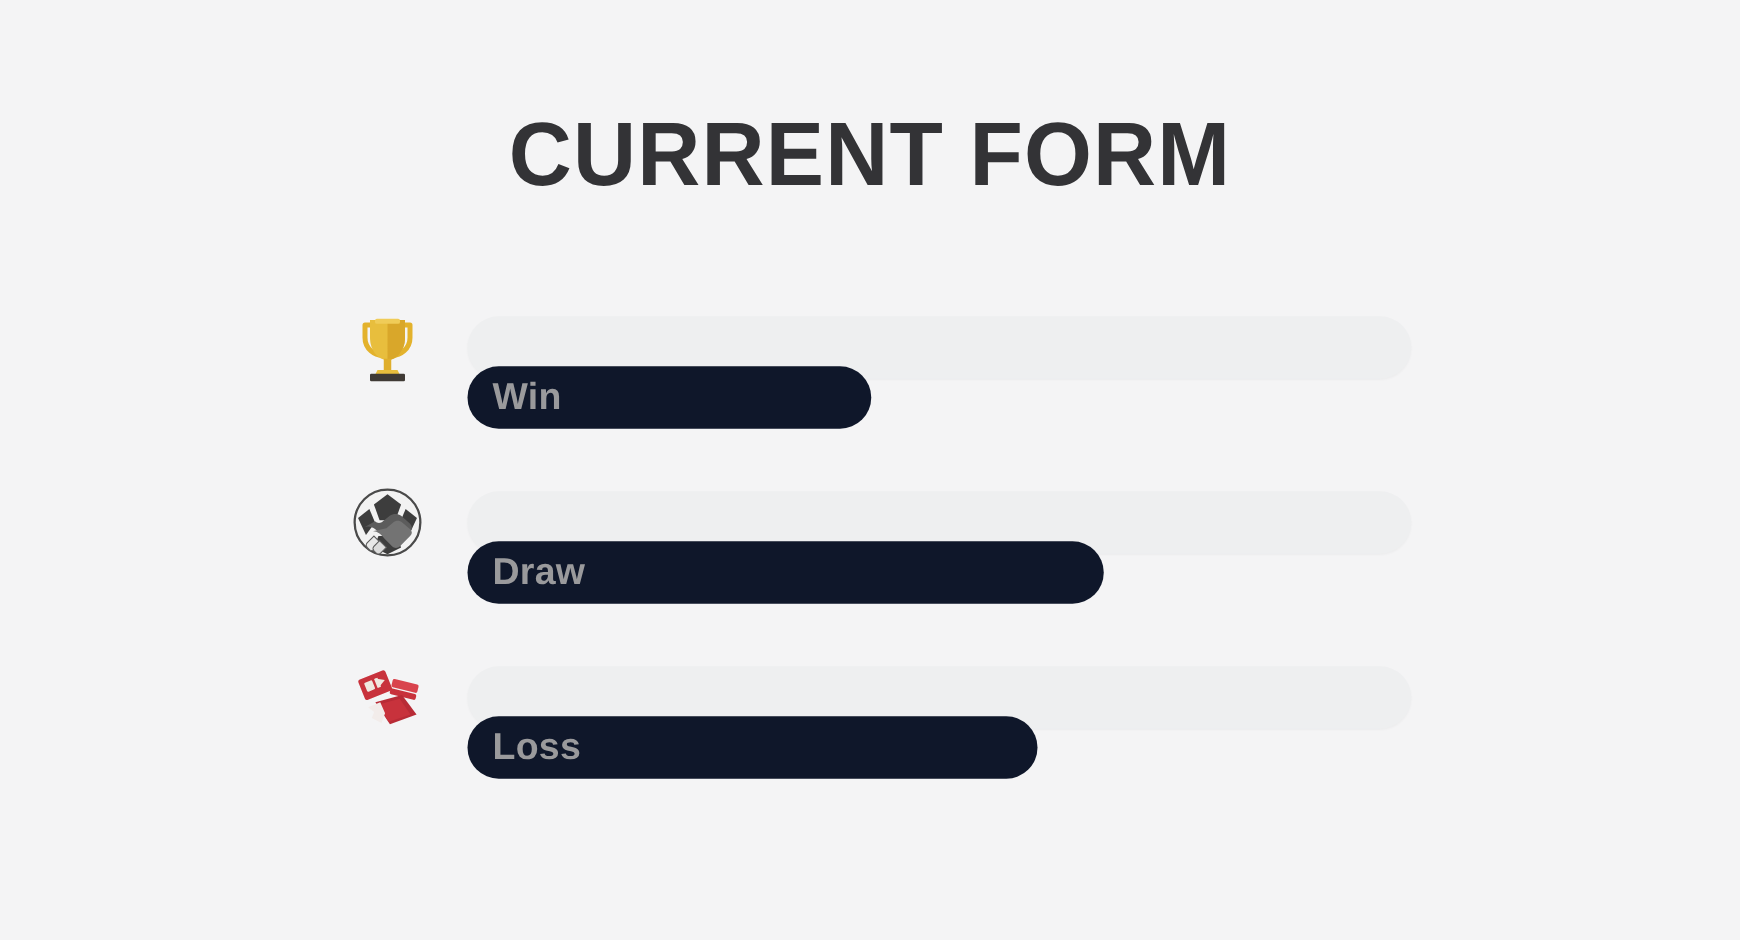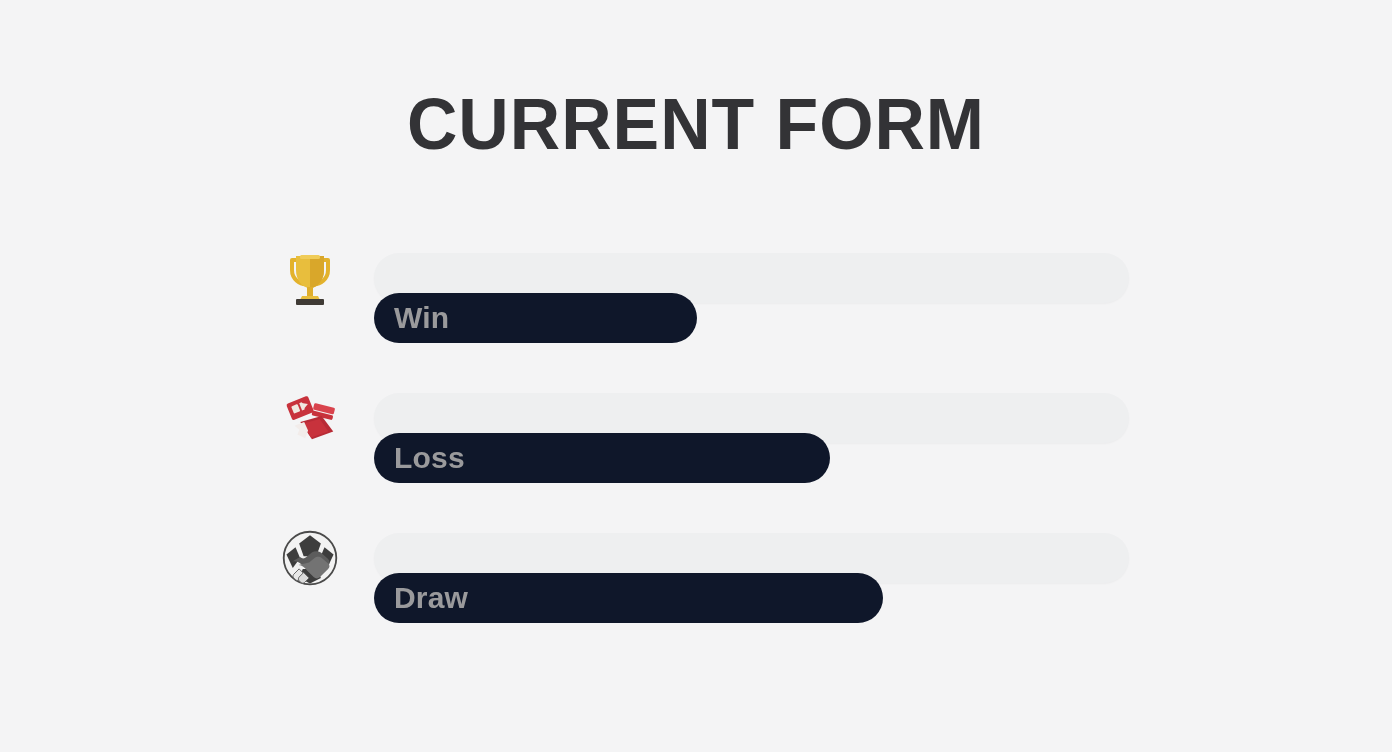--- a/index.html
+++ b/index.html
@@ -110,20 +110,41 @@
     </div>
     <div class="bar-track" style="width: 755px;">
       <div class="bar-fill" style="width:323px;">
         <span class="bar-label">Win</span>
       </div>
     </div>
   </div>
 
   <div class="form-row">
     <div class="row-icon">
+      <svg width="58" height="58" viewBox="0 0 64 64">
+        <circle cx="32" cy="32" r="29" fill="#f2f2f2" stroke="#4a4a4a" stroke-width="2"></circle>
+        <path d="M32 7 l12 9 -5 14 h-14 l-5 -14 z" fill="#3d3d3d"></path>
+        <path d="M6 28 l10 -8 5 12 -8 11 z" fill="#3d3d3d"></path>
+        <path d="M58 28 l-10 -8 -5 12 8 11 z" fill="#3d3d3d"></path>
+        <path d="M20 54 l4 -10 h16 l4 10 -12 6 z" fill="#3d3d3d"></path>
+        <path d="M12 36 c5 -2 10 2 14 6 l8 8 c2 2 6 2 8 0 l10 -10 c2 -2 2 -5 0 -7 l-8 -7 c-3 -2 -7 -2 -10 0 l-6 5 c-2 2 -5 2 -7 0" fill="#5c5c5c"></path>
+        <path d="M18 40 c4 -1 8 2 11 6 l7 7 c2 2 5 2 7 0 l9 -9 c2 -2 2 -4 0 -6 l-7 -6 c-2 -2 -6 -2 -8 0 l-6 5" fill="#737373"></path>
+        <path d="M20 44 l-6 6 c-1 1 -1 3 0 4 l2 2 c1 1 3 1 4 0 l6 -6 z" fill="#e8e8e8" stroke="#5c5c5c" stroke-width="1"></path>
+        <path d="M25 48 l-5 5 c-1 1 -1 3 0 4 l2 2 c1 1 3 1 4 0 l5 -5 z" fill="#dcdcdc" stroke="#5c5c5c" stroke-width="1"></path>
+      </svg>
+    </div>
+    <div class="bar-track" style="width: 755px;">
+      <div class="bar-fill" style="width:509px;">
+        <span class="bar-label">Draw</span>
+      </div>
+    </div>
+  </div>
+
+  <div class="form-row">
+    <div class="row-icon">
       <svg width="62" height="62" viewBox="0 0 64 64">
         <g transform="rotate(-22 30 26)">
           <rect x="12" y="10" width="24" height="18" rx="2" fill="#c8323c"></rect>
           <rect x="16" y="14" width="7" height="8" rx="1" fill="#f0e8e0"></rect>
           <path d="M26 14 l7 4 -7 4 z" fill="#f0e8e0"></path>
           <rect x="25" y="14" width="3" height="8" fill="#f0e8e0"></rect>
         </g>
         <g transform="rotate(14 42 28)">
           <rect x="34" y="18" width="22" height="7" rx="1.5" fill="#d9434d"></rect>
           <rect x="34" y="26" width="22" height="5" rx="1.5" fill="#c8323c"></rect>
@@ -133,34 +154,13 @@
         <path d="M16 40 l10 -4 l4 9 l-3 8 l-8 -4 l2 -5 z" fill="#f2ecea"></path>
       </svg>
     </div>
     <div class="bar-track" style="width: 755px;">
       <div class="bar-fill" style="width:456px;">
         <span class="bar-label">Loss</span>
       </div>
     </div>
   </div>
 
-  <div class="form-row">
-    <div class="row-icon">
-      <svg width="58" height="58" viewBox="0 0 64 64">
-        <circle cx="32" cy="32" r="29" fill="#f2f2f2" stroke="#4a4a4a" stroke-width="2"></circle>
-        <path d="M32 7 l12 9 -5 14 h-14 l-5 -14 z" fill="#3d3d3d"></path>
-        <path d="M6 28 l10 -8 5 12 -8 11 z" fill="#3d3d3d"></path>
-        <path d="M58 28 l-10 -8 -5 12 8 11 z" fill="#3d3d3d"></path>
-        <path d="M20 54 l4 -10 h16 l4 10 -12 6 z" fill="#3d3d3d"></path>
-        <path d="M12 36 c5 -2 10 2 14 6 l8 8 c2 2 6 2 8 0 l10 -10 c2 -2 2 -5 0 -7 l-8 -7 c-3 -2 -7 -2 -10 0 l-6 5 c-2 2 -5 2 -7 0" fill="#5c5c5c"></path>
-        <path d="M18 40 c4 -1 8 2 11 6 l7 7 c2 2 5 2 7 0 l9 -9 c2 -2 2 -4 0 -6 l-7 -6 c-2 -2 -6 -2 -8 0 l-6 5" fill="#737373"></path>
-        <path d="M20 44 l-6 6 c-1 1 -1 3 0 4 l2 2 c1 1 3 1 4 0 l6 -6 z" fill="#e8e8e8" stroke="#5c5c5c" stroke-width="1"></path>
-        <path d="M25 48 l-5 5 c-1 1 -1 3 0 4 l2 2 c1 1 3 1 4 0 l5 -5 z" fill="#dcdcdc" stroke="#5c5c5c" stroke-width="1"></path>
-      </svg>
-    </div>
-    <div class="bar-track" style="width: 755px;">
-      <div class="bar-fill" style="width:509px;">
-        <span class="bar-label">Draw</span>
-      </div>
-    </div>
-  </div>
-
 </div>
 
 </body></html>

